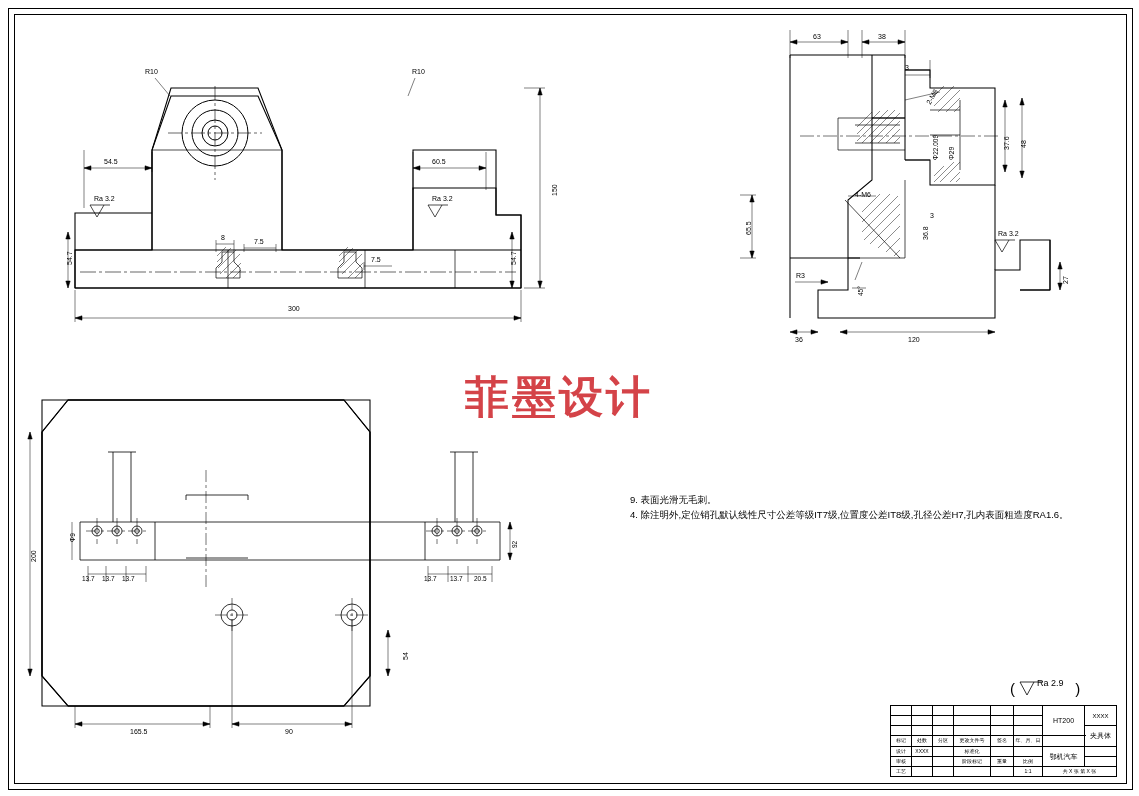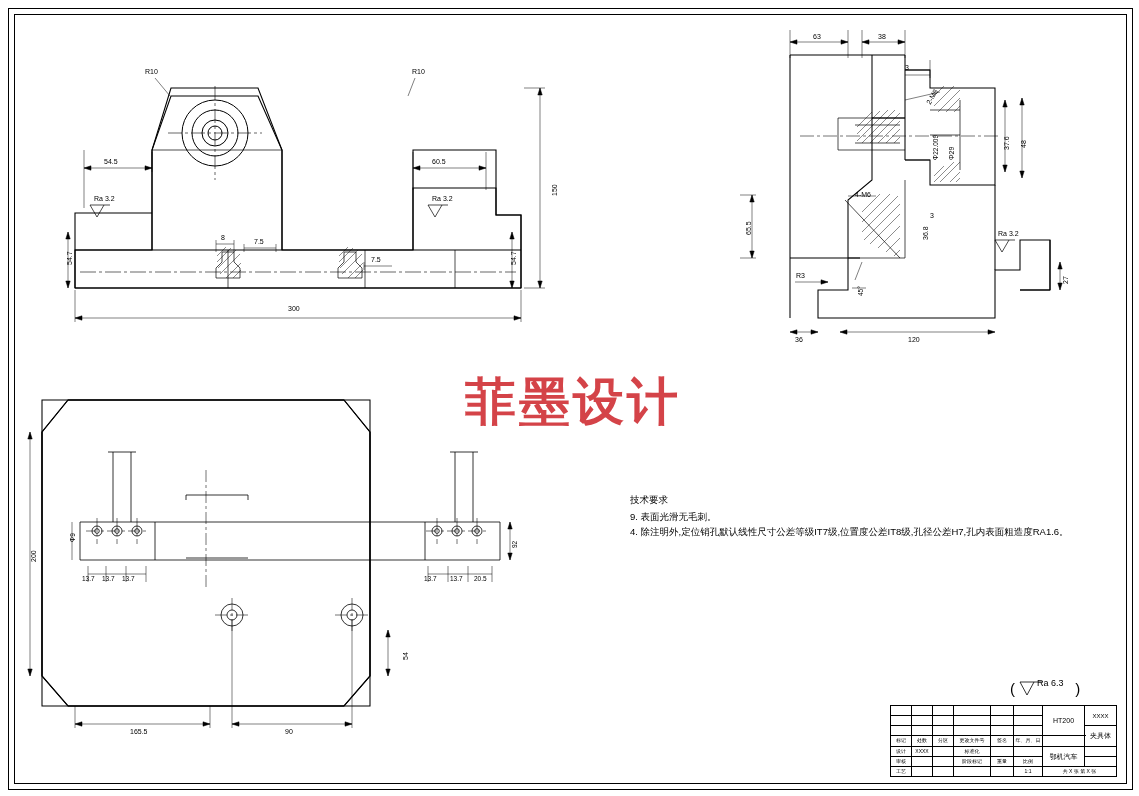--- a/index.html
+++ b/index.html
@@ -10,21 +10,21 @@
   .frame-inner{position:absolute;left:14px;top:14px;width:1111px;height:768px;border:1px solid #000;}
   svg{position:absolute;left:0;top:0;width:1139px;height:796px;}
   .t{position:absolute;font-size:8px;line-height:1;white-space:nowrap;}
   .t6{font-size:6.5px;}
   .t7{font-size:7px;}
   .t9{font-size:9px;}
   .rot{transform-origin:left top;}
   .notes{position:absolute;left:630px;top:492px;font-size:9.5px;line-height:15px;color:#000;}
   .notes .hd{margin-bottom:2px;}
   .wm{position:absolute;left:465px;top:368px;font-family:"Liberation Serif",serif;
-      font-size:51px;color:#d2393f;letter-spacing:3px;font-weight:bold;opacity:.95;}
+      font-size:44px;color:#d2393f;letter-spacing:3px;font-weight:bold;opacity:.95;}
   .tb{position:absolute;left:890px;top:705px;width:227px;height:72px;}
   .tb table{border-collapse:collapse;width:227px;height:72px;}
   .tb td{border:0.8px solid #000;font-size:5px;text-align:center;padding:0;line-height:1;}
   .ra-box{position:absolute;left:1010px;top:680px;font-size:11px;}
 </style>
 </head>
 <body>
 
 <div class="sheet">
   <div class="frame"></div>
@@ -315,31 +315,30 @@
   <div class="t t6" style="left:450px;top:576px;">13.7</div>
   <div class="t t6" style="left:474px;top:576px;">20.5</div>
   <div class="t t6 rot" style="left:512px;top:548px;transform:rotate(-90deg);">92</div>
   <div class="t t7 rot" style="left:402px;top:660px;transform:rotate(-90deg);">54</div>
   <div class="t t7" style="left:130px;top:728px;">165.5</div>
   <div class="t t7" style="left:285px;top:728px;">90</div>
 
   <div class="wm">菲墨设计</div>
 
   <div class="notes">
-    <div class="hd">技术要求</div>
     <div>9. 表面光滑无毛刺。</div>
     <div>4. 除注明外,定位销孔默认线性尺寸公差等级IT7级,位置度公差IT8级,孔径公差H7,孔内表面粗造度RA1.6。</div>
   </div>
 
   <div class="ra-box">
     <span style="font-size:15px;">(</span>
     <span style="display:inline-block;width:54px;"></span>
     <span style="font-size:15px;">)</span>
   </div>
-  <div class="t t9" style="left:1037px;top:679px;">Ra 6.3</div>
+  <div class="t t9" style="left:1037px;top:679px;">Ra 2.9</div>
 
   <div class="tb">
     <table>
       <tbody>
           <tr>
         <td style="width:20px;height:9px;"></td>
             <td style="width:20px;"></td>
             <td style="width:20px;"></td>
         <td style="width:36px;"></td>
             <td style="width:22px;"></td>

